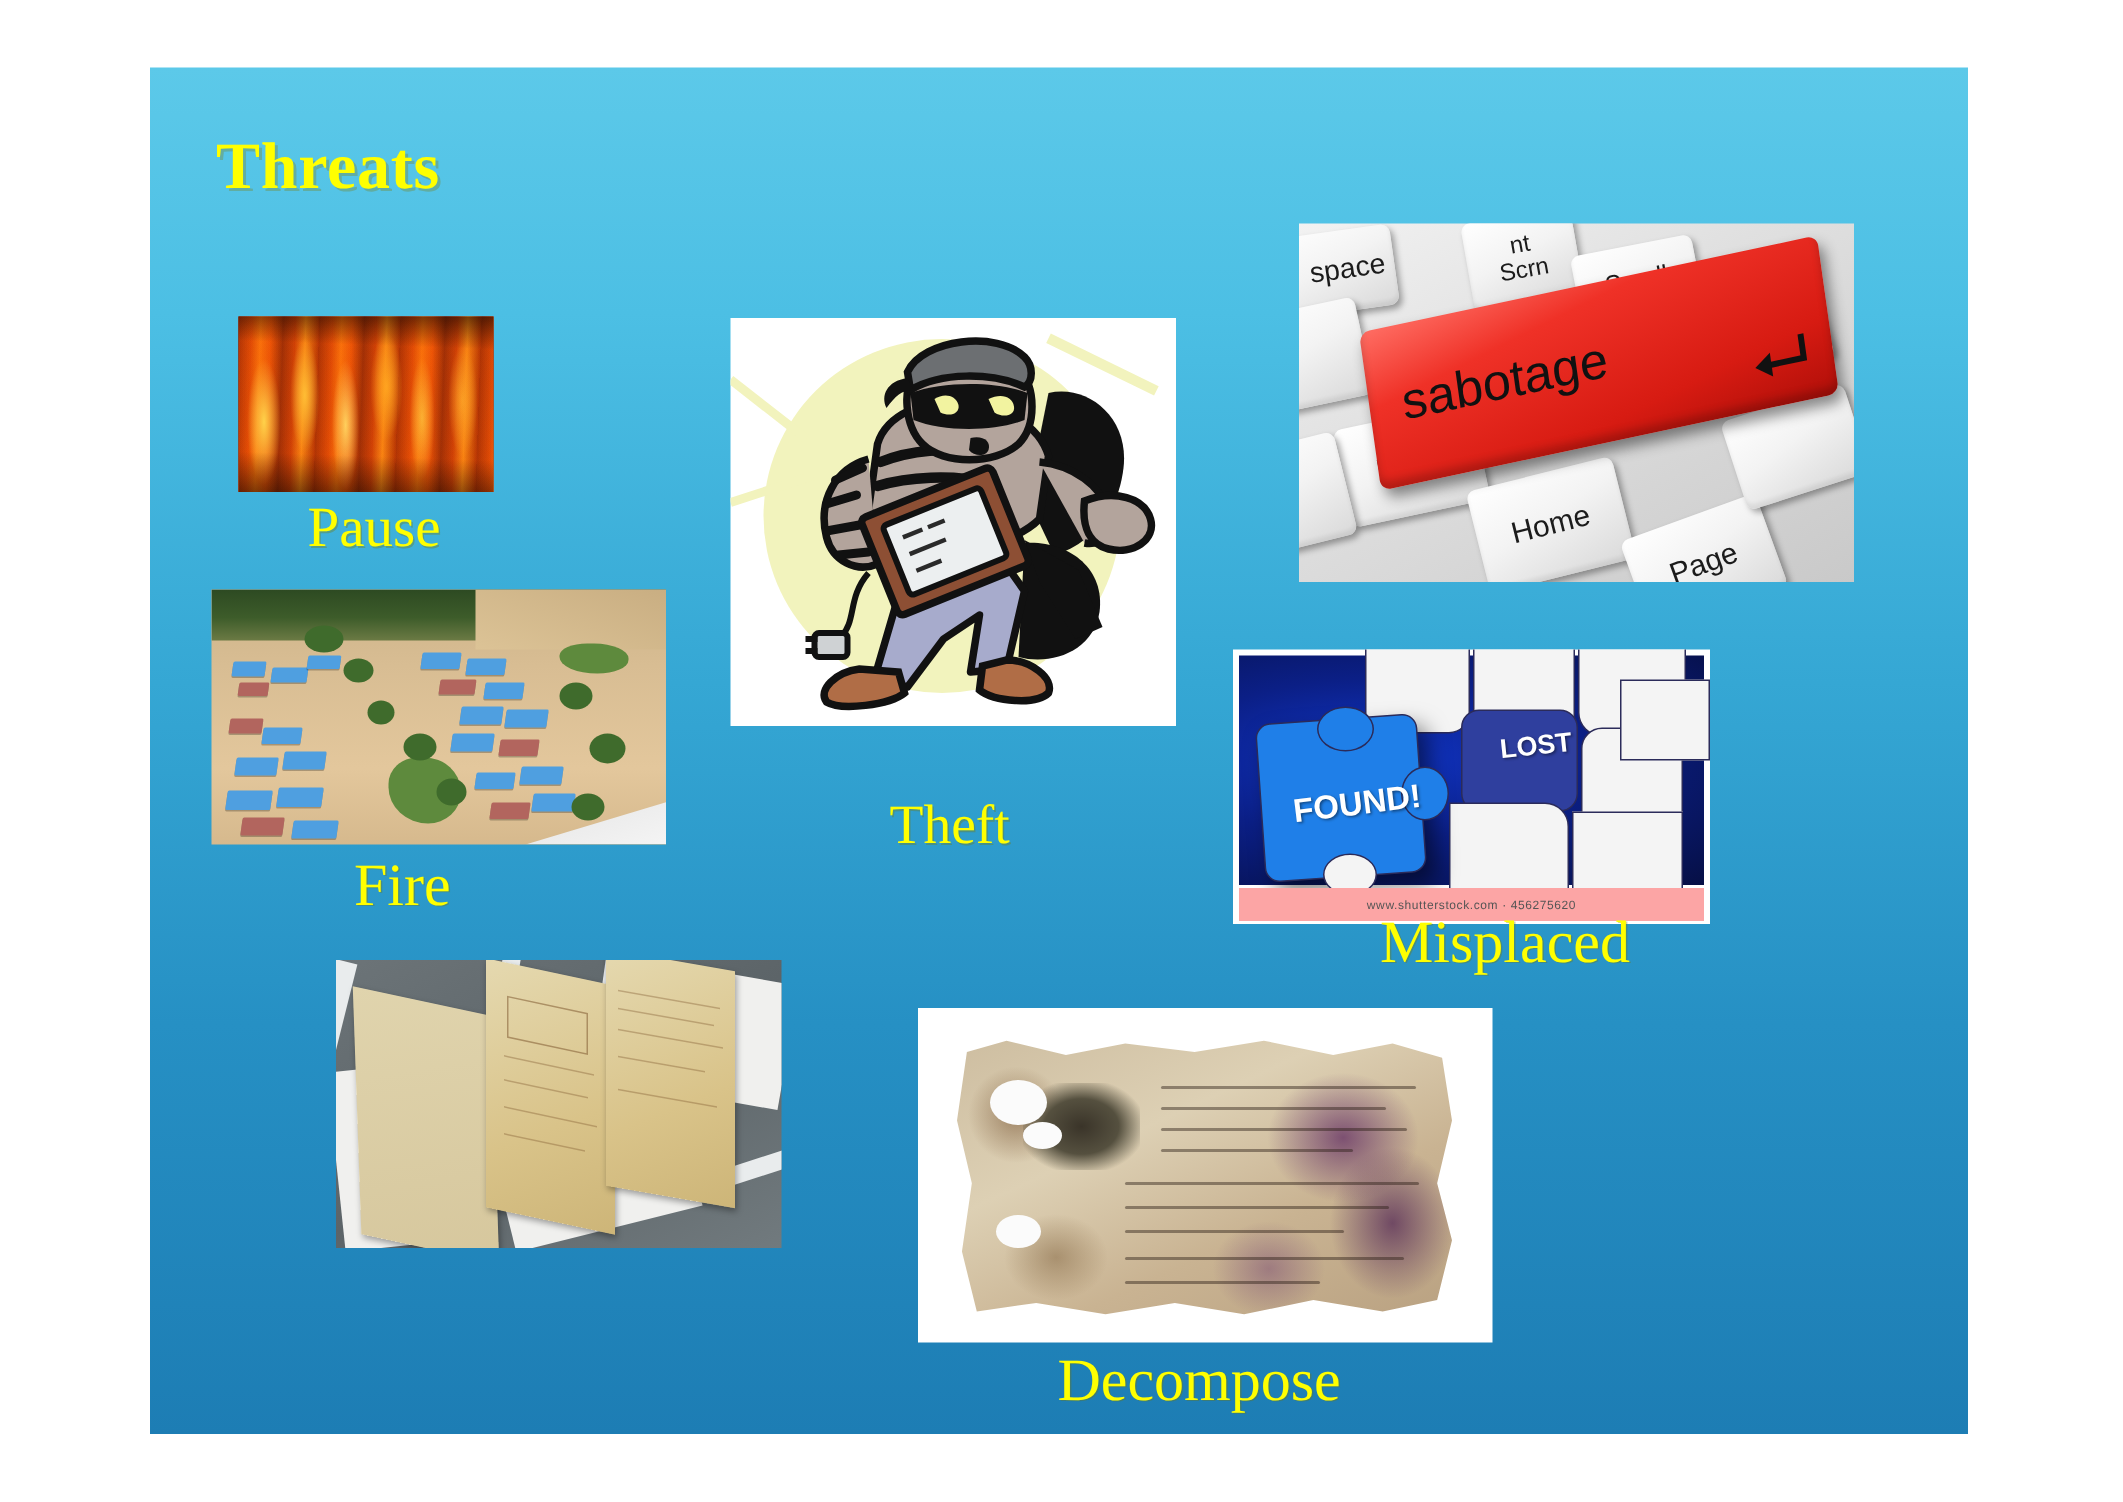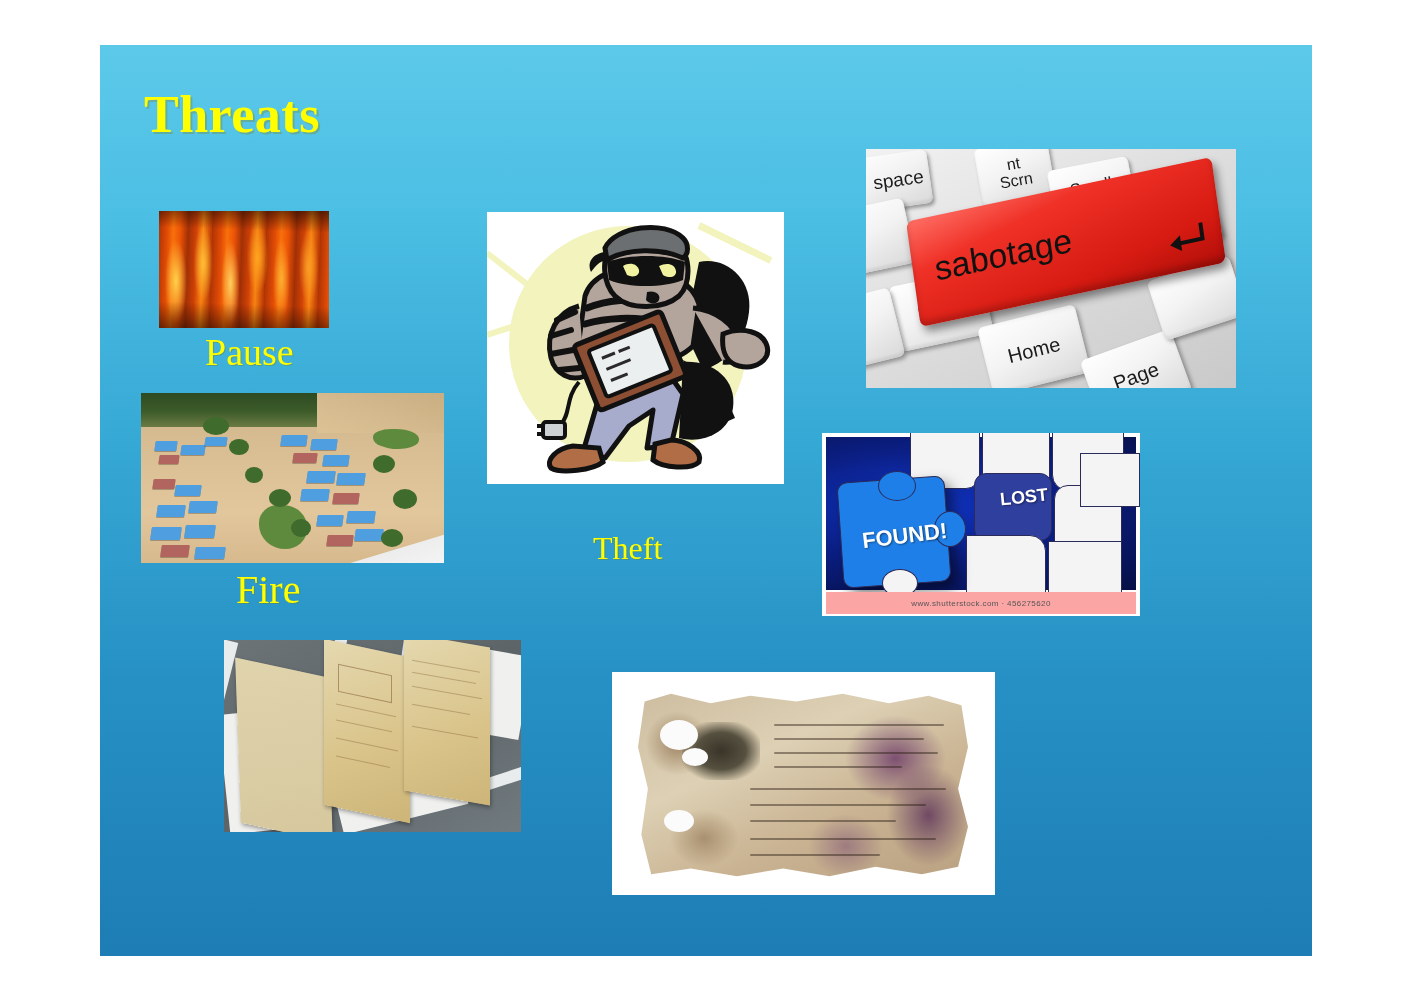--- a/index.html
+++ b/index.html
@@ -19,21 +19,21 @@
     font-family:"Liberation Serif",serif;
     font-weight:400;
     white-space:nowrap;
     text-shadow:1px 1px 0 rgba(120,120,0,.35);
     line-height:1;
   }
 
   #title{
     position:absolute;
     left:44px; top:40px;
-    font-size:52px;
+    font-size:44px;
     font-weight:bold;
     color:#ffff00;
     font-family:"Liberation Serif",serif;
     letter-spacing:.5px;
     text-shadow:2px 2px 0 rgba(130,120,0,.30);
   }
 
   .photo{position:absolute;overflow:hidden;}
 
   
@@ -278,21 +278,21 @@
       <path d="M120 50 C142 42 178 42 198 50 L196 68 C176 76 142 76 122 68 Z" fill="#111"></path>
       <path d="M136 54 C142 50 150 51 152 58 C153 64 146 66 140 63 Z" fill="#f2f3a0"></path>
       <path d="M172 54 C180 50 188 52 189 59 C190 65 182 67 176 63 Z" fill="#f2f3a0"></path>
 
       <path d="M160 80 C168 78 174 82 172 88 C170 93 162 92 159 88 Z" fill="#111"></path>
 
       <path d="M86 234 C70 236 58 248 64 256 C74 262 106 258 116 250 L112 236 Z" fill="#b06d46" stroke="#111" stroke-width="5"></path>
       <path d="M184 228 C200 228 216 240 212 250 C204 258 176 256 166 248 L168 232 Z" fill="#b06d46" stroke="#111" stroke-width="5"></path>
     </svg>
   </div>
-  <div class="label" style="left:493px;top:487px;font-size:32px;">Theft</div>
+  <div class="label" style="left:493px;top:487px;font-size:37px;">Theft</div>
 
   <div class="photo" id="sabotage-photo">
 
     <div class="key" style="left:-26px;top:6px;width:84px;height:54px;font-size:19px;transform:rotate(-8deg);justify-content:flex-end;padding-right:6px;">
       <span>space</span>
     </div>
     <div class="key" style="left:112px;top:-6px;width:74px;height:60px;font-size:16px;transform:rotate(-10deg);">
       <span style="white-space:pre-line;">nt
 Scrn</span>
     </div>
@@ -341,20 +341,21 @@
       <div class="pz-piece blue" style="left:14px;top:42px;width:106px;height:104px;border-radius:10px;transform:rotate(-4deg);box-shadow:6px 8px 14px rgba(0,0,0,.5);"></div>
       <div class="pz-piece blue" style="left:52px;top:34px;width:36px;height:28px;border-radius:50%;"></div>
       <div class="pz-piece blue" style="left:108px;top:74px;width:30px;height:34px;border-radius:50%;"></div>
       <div class="pz-piece" style="left:56px;top:132px;width:34px;height:26px;border-radius:50%;background:#f4f4f4;"></div>
 
       <div class="pz-found">FOUND!</div>
       <div class="pz-lost">LOST</div>
     </div>
     <div class="pz-cap">www.shutterstock.com  ·  456275620</div>
   </div>
+  <div class="label" style="left:820px;top:563px;font-size:40px;">Misplaced</div>
 
   <div class="photo" id="ageing-photo">
     <div class="bk-strip" style="left:-10px;top:0;width:16px;height:70px;transform:rotate(14deg);"></div>
     <div class="bk-strip" style="left:108px;top:-6px;width:12px;height:46px;transform:rotate(10deg);"></div>
     <div class="bk-strip" style="left:178px;top:-4px;width:10px;height:34px;transform:rotate(8deg);"></div>
     <div class="bk-strip" style="left:186px;top:144px;width:120px;height:12px;transform:rotate(-18deg);"></div>
     <div class="bk-paper" style="left:0px;top:72px;width:54px;height:120px;transform:rotate(-6deg);"></div>
     <div class="bk-paper" style="left:248px;top:12px;width:54px;height:84px;transform:rotate(10deg);"></div>
     <div class="bk-paper" style="left:112px;top:128px;width:128px;height:52px;transform:rotate(-14deg);"></div>
 
@@ -385,14 +386,15 @@
       <div class="dc-line" style="left:136px;top:48px;width:150px;"></div>
       <div class="dc-line" style="left:136px;top:62px;width:164px;"></div>
       <div class="dc-line" style="left:136px;top:76px;width:128px;"></div>
       <div class="dc-line" style="left:112px;top:98px;width:196px;"></div>
       <div class="dc-line" style="left:112px;top:114px;width:176px;"></div>
       <div class="dc-line" style="left:112px;top:130px;width:146px;"></div>
       <div class="dc-line" style="left:112px;top:148px;width:186px;"></div>
       <div class="dc-line" style="left:112px;top:164px;width:130px;"></div>
     </div>
   </div>
+  <div class="label" style="left:605px;top:855px;font-size:40px;">Decompose</div>
 
 </div>
 
 </body></html>

